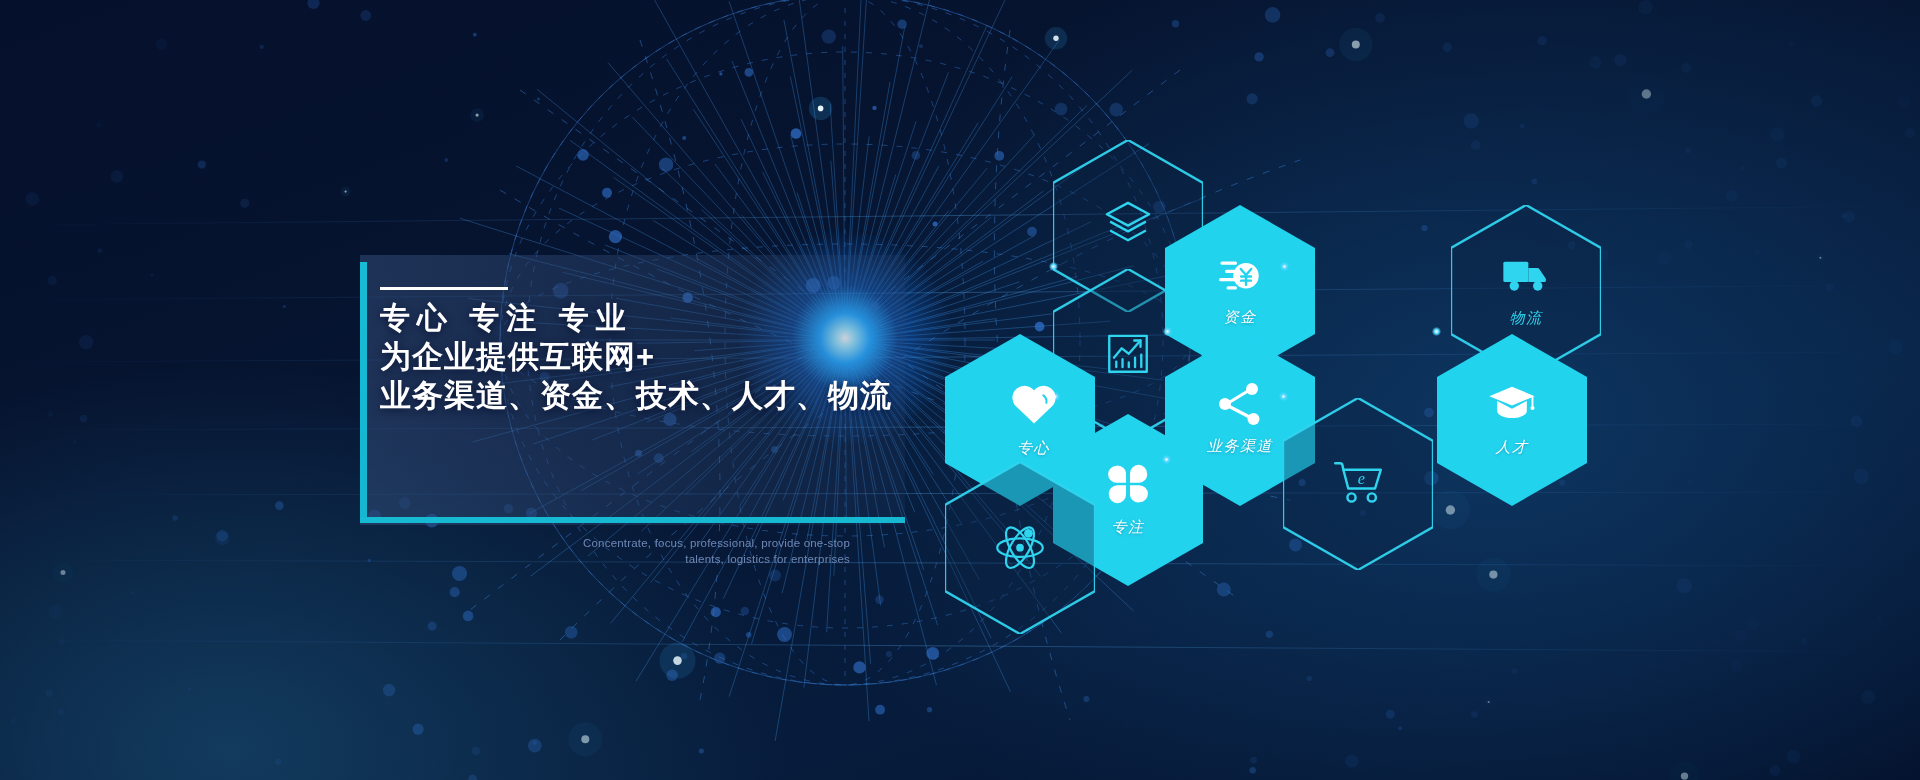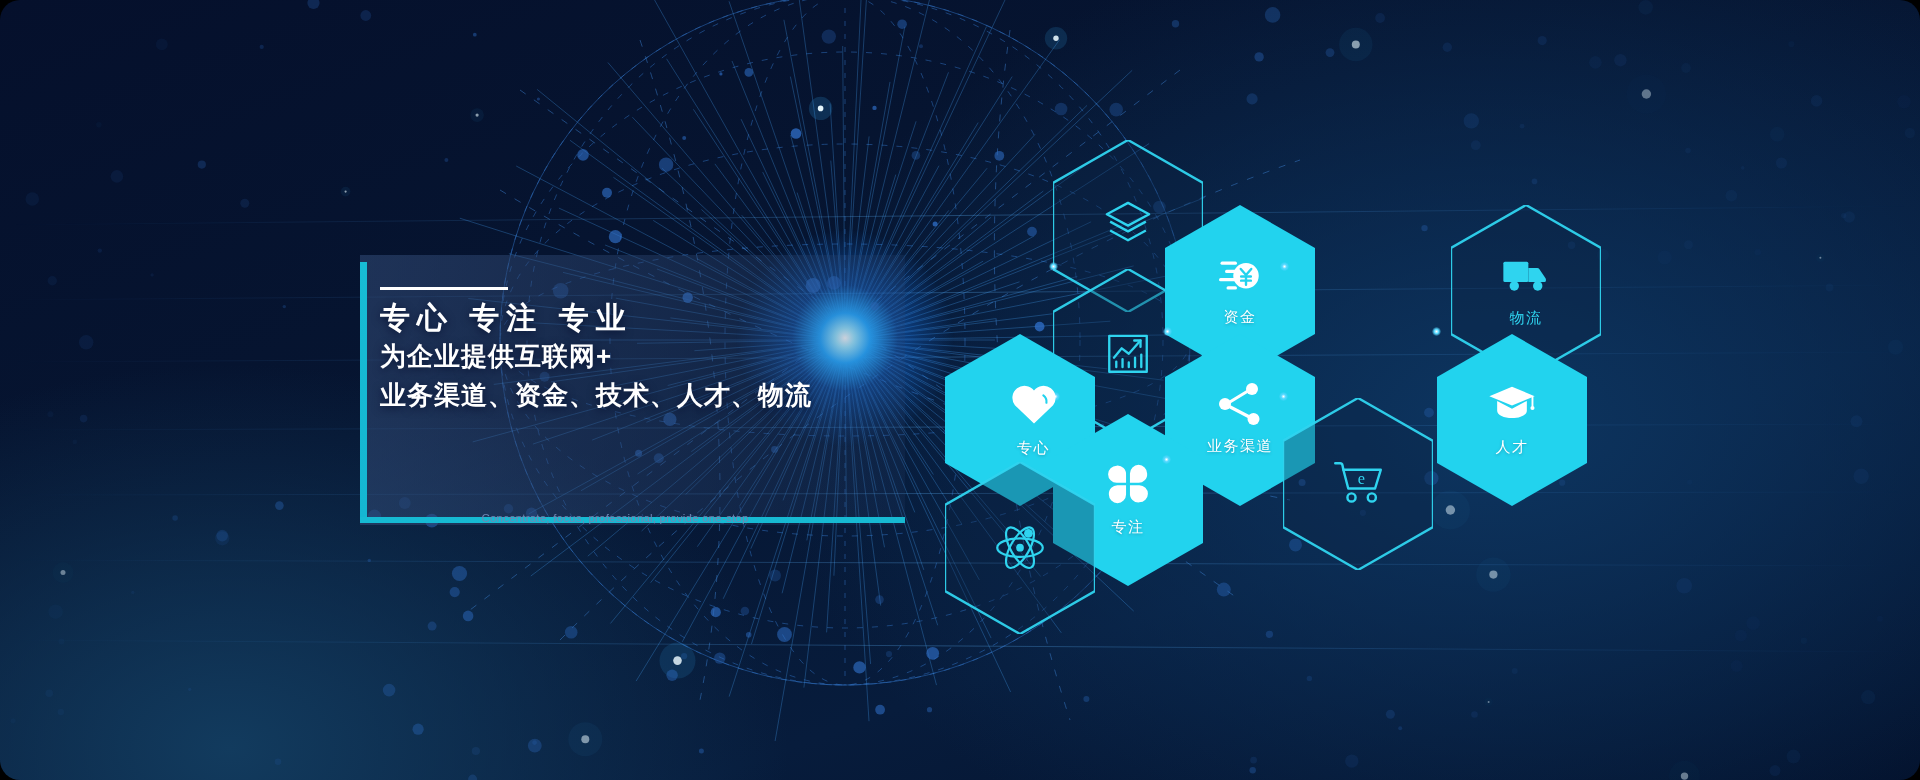--- a/index.html
+++ b/index.html
@@ -9,21 +9,20 @@
     font-family:"Liberation Sans","DejaVu Sans",sans-serif;
   }
 
   
   #stage{
     position:relative; width:1920px; height:780px; overflow:hidden;
     background:
       radial-gradient(ellipse 900px 620px at 12% 96%, #123b5e 0%, rgba(18,59,94,0) 62%),
       radial-gradient(ellipse 1100px 760px at 78% 54%, #0d3560 0%, rgba(13,53,96,0) 66%),
       linear-gradient(160deg,#05102c 0%, #061531 38%, #071c3c 70%, #03102a 100%);
-    border-radius: 20px;
   }
 
   
   .layer{ position:absolute; inset:0; pointer-events:none; }
   #globe-layer{ opacity:.95; }
   #dots-layer{ opacity:1; }
   #rays-layer{ opacity:.95; }
   #streaks{ opacity:.55; }
 
   
@@ -53,43 +52,43 @@
   }
   #rule{
     position:absolute; left:380px; top:287px; width:128px; height:3px;
     background:#ffffff;
   }
   #headline{
     position:absolute; left:380px; top:298px; width:560px;
     color:#fff;
   }
   #headline .l{
-    font-size:26px; font-weight:bold; line-height:39px;
+    font-size:31px; font-weight:bold; line-height:39px;
     letter-spacing:1px; white-space:nowrap;
     text-shadow:0 2px 8px rgba(0,10,40,.75);
   }
   #headline .l1{ letter-spacing:7px; font-size:30px; }
   #subtext{
-    position:absolute; left:380px; top:510px; width:470px;
-    text-align:center; color:#6f87b4; font-size:11.5px; line-height:16px;
+    position:absolute; left:380px; top:535px; width:470px;
+    text-align:right; color:#6f87b4; font-size:11.5px; line-height:16px;
     letter-spacing:.2px;
   }
 
   
   #hexes{ position:absolute; inset:0; }
   .hex{
     position:absolute; width:150px; height:172px;
     display:flex; flex-direction:column; align-items:center; justify-content:center;
   }
   .hexbg{ position:absolute; inset:0; }
   .hexbg svg{ width:100%; height:100%; display:block; }
   .hex .inner{
     position:relative; z-index:2;
     display:flex; flex-direction:column; align-items:center; justify-content:flex-end;
-    gap:9px; transform:translateY(-2px);
+    gap:9px; transform:translateY(-2px);font-style:italic;
   }
   .hex .ic{ display:block; }
   .hex .lb{
     font-size:15px; letter-spacing:1.5px; font-family:"Liberation Sans","DejaVu Sans",sans-serif;
   }
   .hex.solid .lb{ color:#ffffff; text-shadow:0 1px 3px rgba(0,60,90,.35); }
   .hex.solid .ic{ fill:#ffffff; }
   .hex.ghost .lb{ color:#2fd4ef; }
   .hex.ghost .ic{ fill:none; stroke:#2fd4ef; }
   .hex.ghost .ic.filled{ fill:#2fd4ef; stroke:none; }
@@ -520,20 +519,21 @@
   <div id="rule"></div>
 
   <div id="headline">
     <div class="l l1">专心 专注 专业</div>
     <div class="l">为企业提供互联网+</div>
     <div class="l">业务渠道、资金、技术、人才、物流</div>
   </div>
 
   <div id="subtext">
     <div>Concentrate, focus, professional, provide one-stop</div>
+    <div>talents, logistics for enterprises</div>
   </div>
 
   <div id="hexes">
       <div class="hex ghost" style="left: 1053px; top: 140px;">
         <div class="hexbg">
           <svg viewBox="0 0 150 172">
             <polygon points="75.0,0.0 150.0,43.0 150.0,129.0 75.0,172.0 0.0,129.0 0.0,43.0" fill="rgba(11,35,68,.34)" stroke="#2fd4ef" stroke-width="2.4" stroke-opacity=".95"></polygon>
           </svg>
         </div>
         <div class="inner">

